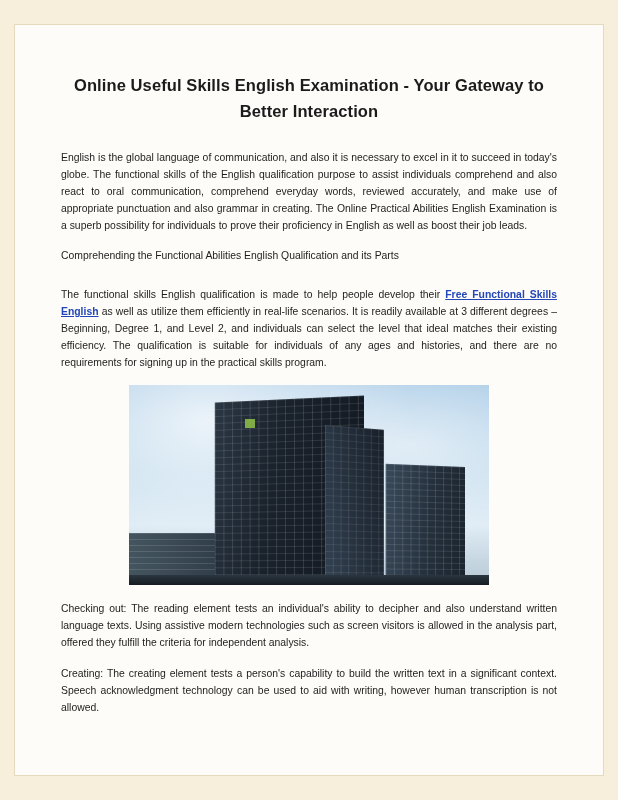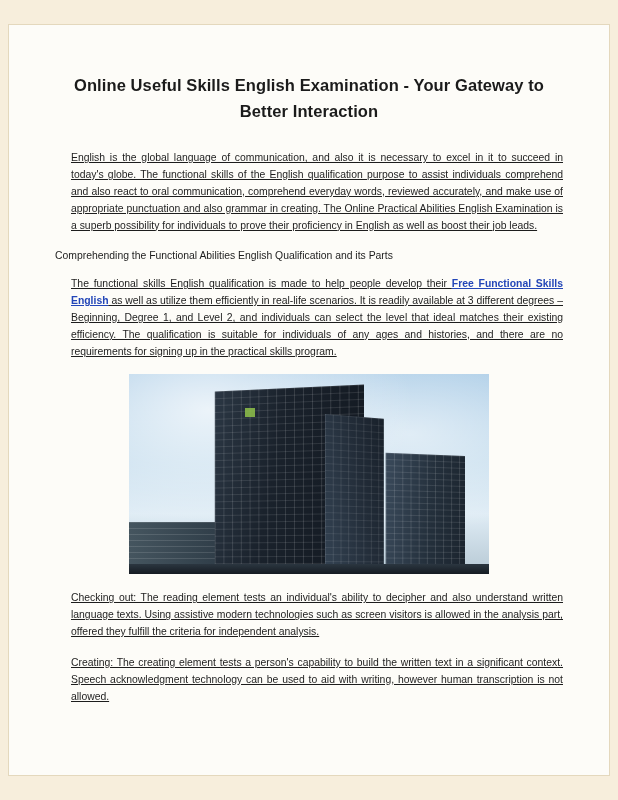--- a/index.html
+++ b/index.html
@@ -12,21 +12,21 @@
     background: #f7eedc;
     font-family: "Liberation Sans", sans-serif;
     overflow: hidden;
   }
   .page {
     position: relative;
     width: 618px;
     height: 800px;
     background: #f7eedc;
     box-sizing: border-box;
-    padding: 24px 8px;
+    padding: 24px 14px;
   }
   .sheet {
     position: relative;
     width: 100%;
     height: 100%;
     background: #fdfcf8;
     border: 1px solid #e4d8bd;
     box-sizing: border-box;
     padding: 34px 46px 0 46px;
     overflow: hidden;
@@ -38,28 +38,27 @@
     text-align: center;
     line-height: 1.55;
     margin: 14px 8px 26px 8px;
     letter-spacing: 0.1px;
   }
   p.body-text {
     font-size: 10.4px;
     color: #1d1d1d;
     line-height: 1.62;
     text-align: justify;
-    margin: 0 0 14px 16px;
-    text-decoration: underline;
+    margin: 0 0 14px 0;
   }
   .subhead {
     font-size: 10.4px;
     color: #1d1d1d;
     line-height: 1.62;
-    margin: 0 0 11px 0;
+    margin: 0 0 22px 0;
   }
   a.inline-link {
     color: #2346b8;
     text-decoration: underline;
     font-weight: bold;
   }
   .figure {
     margin: 8px 0 16px 0;
     display: flex;
     justify-content: center;

